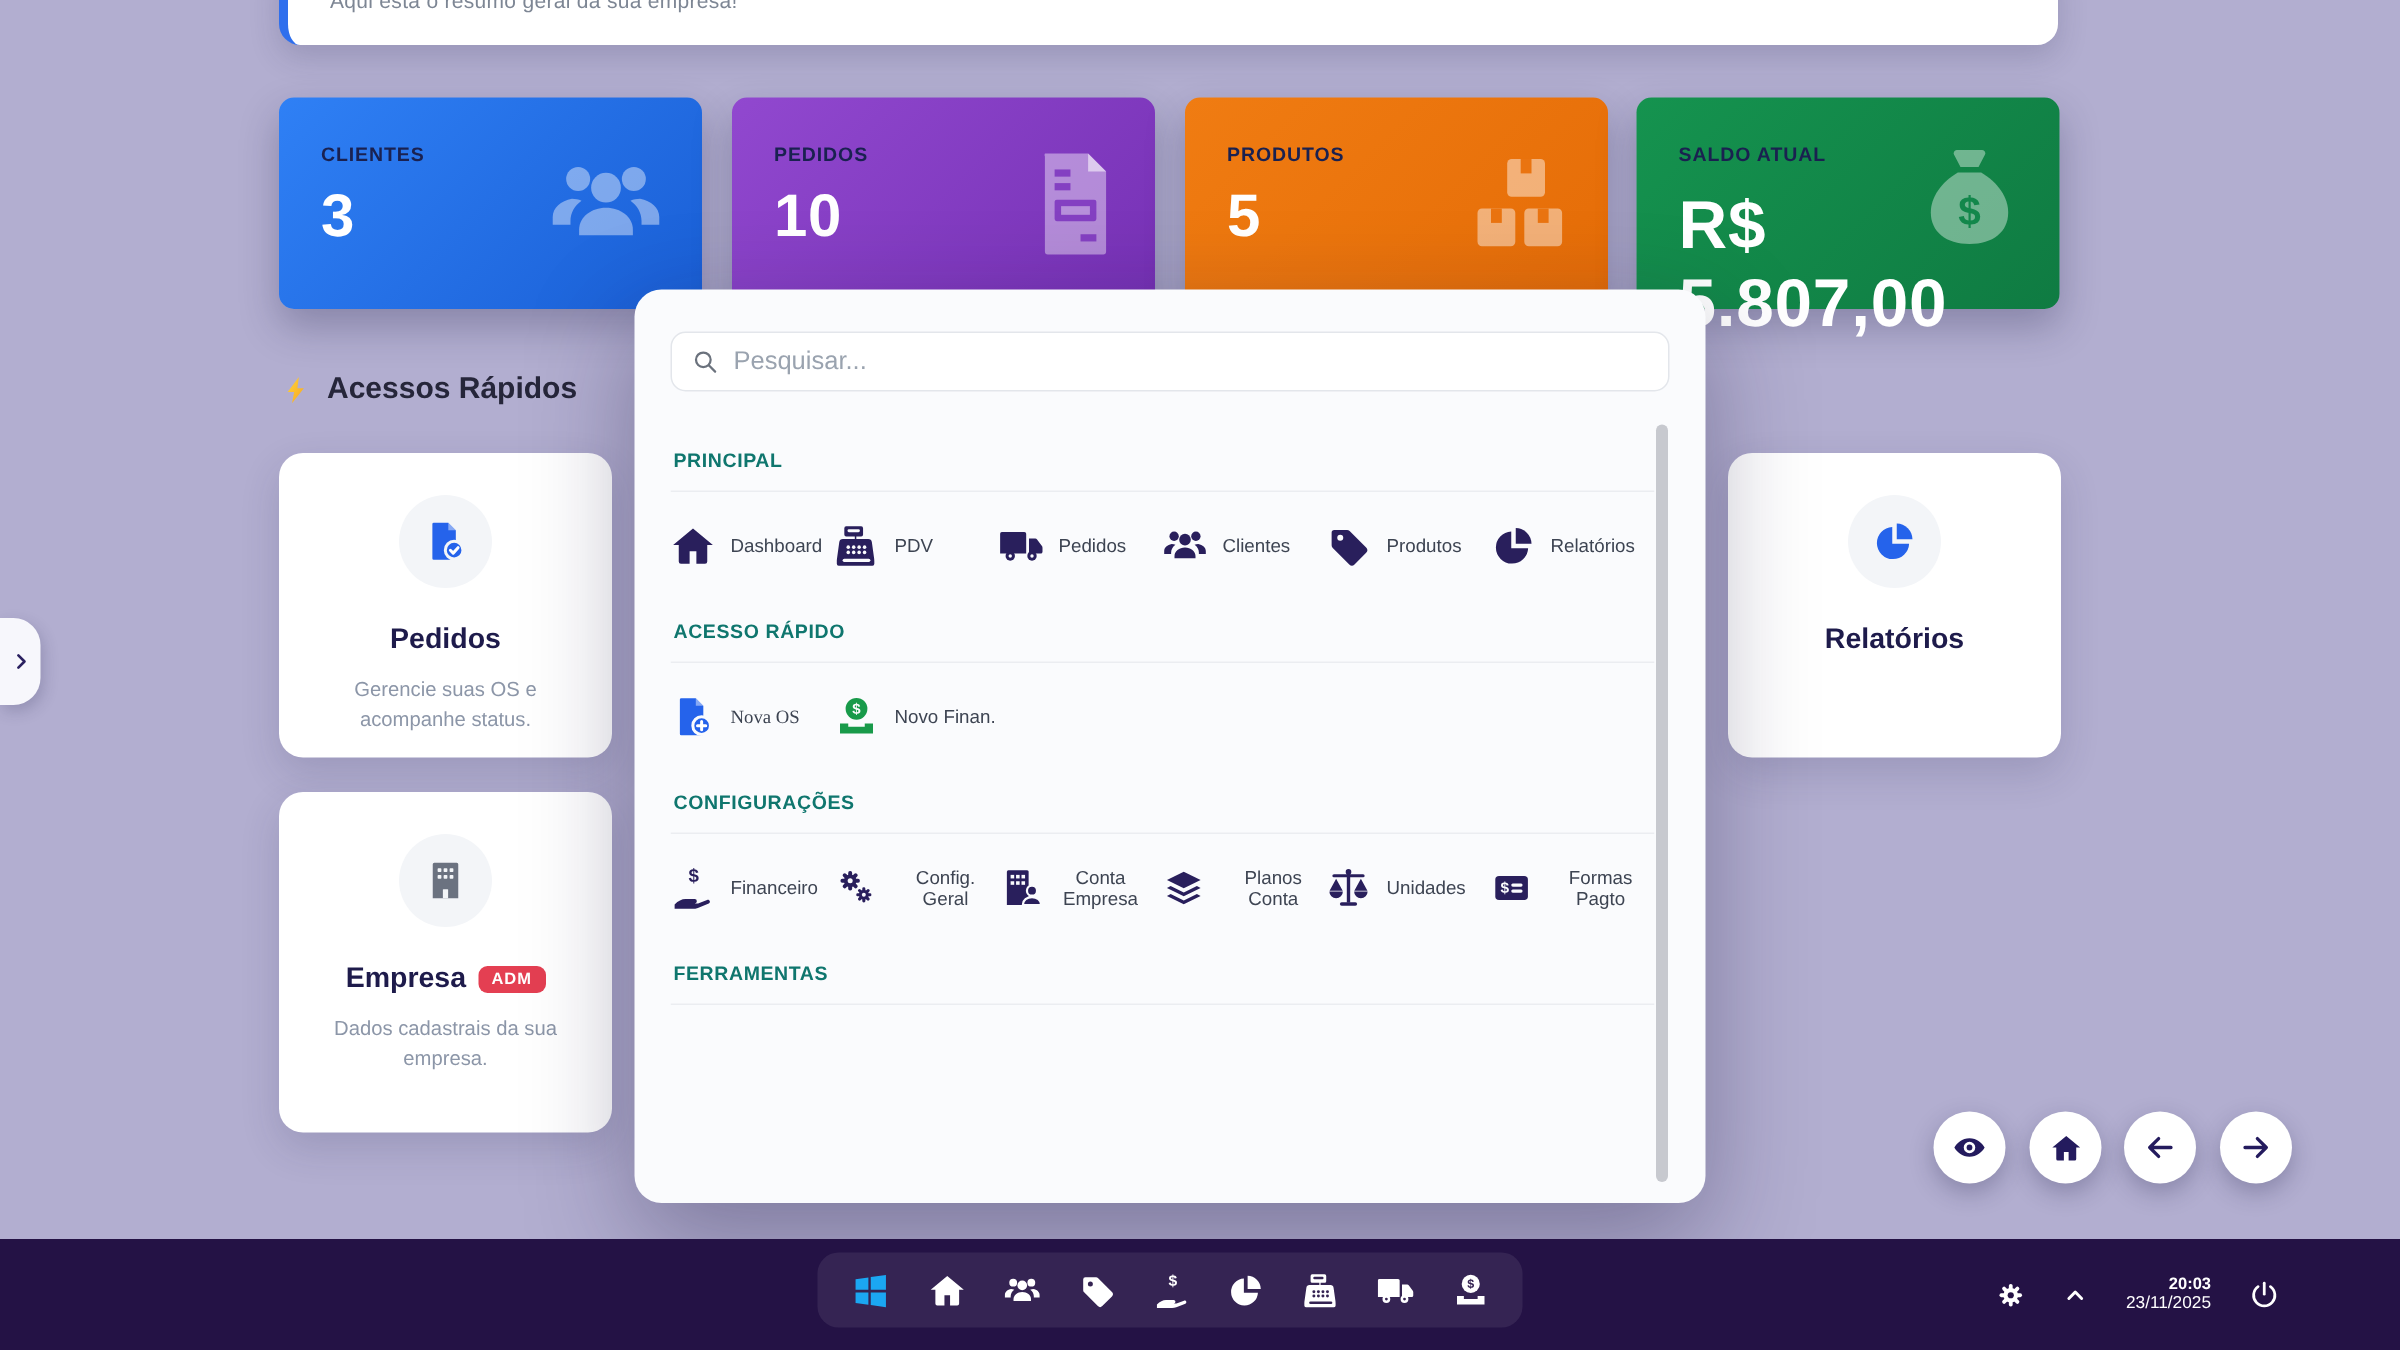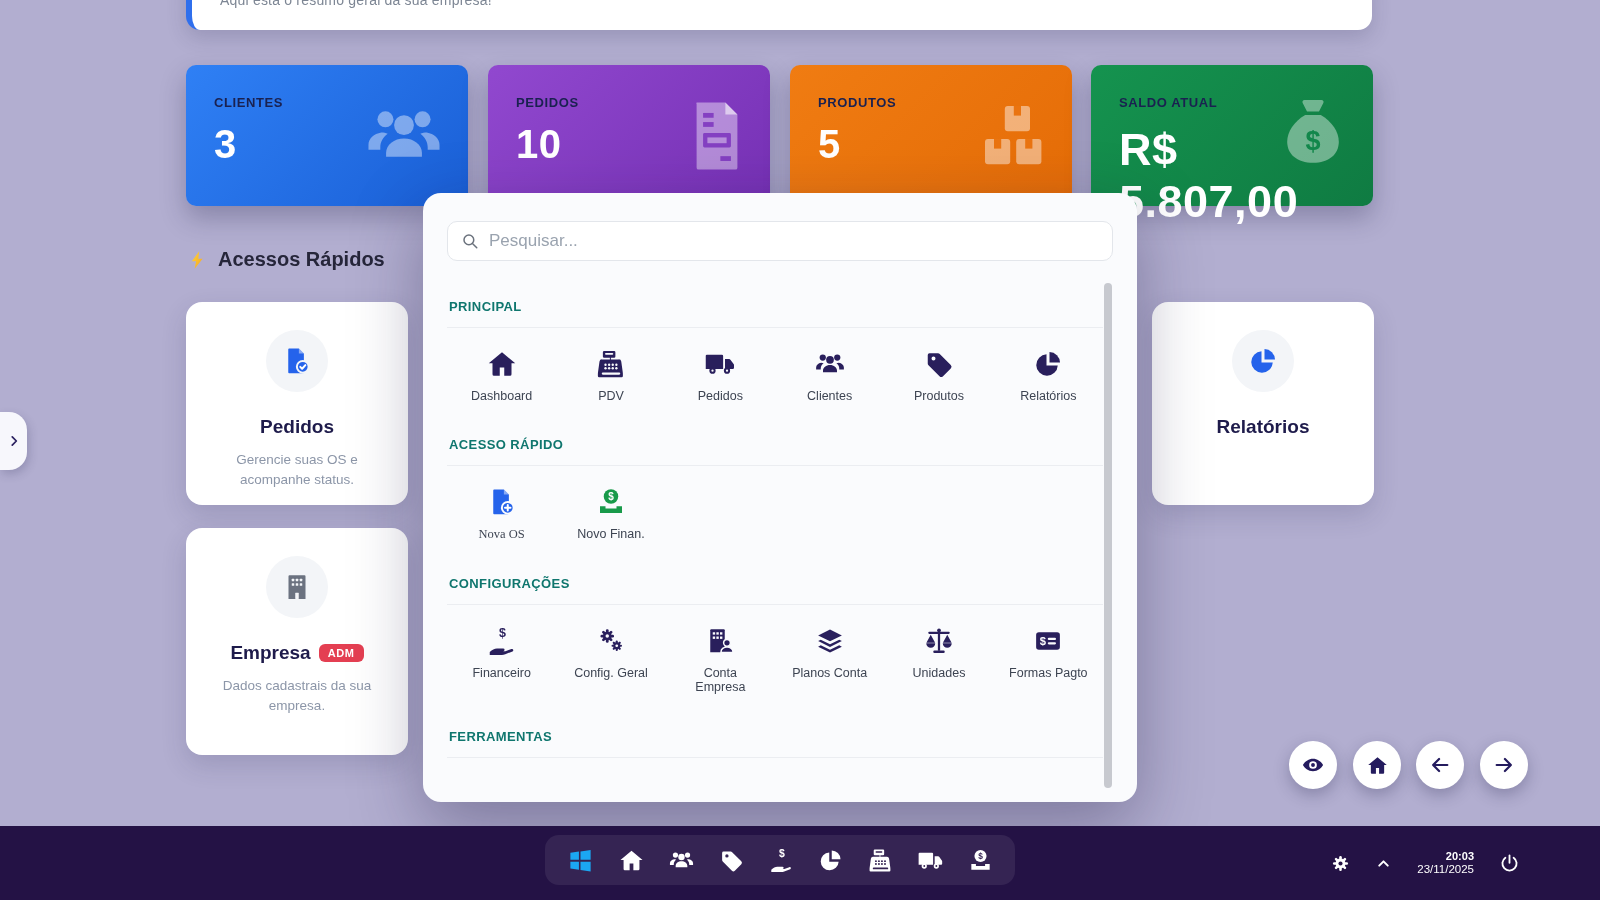--- a/index.html
+++ b/index.html
@@ -70,21 +70,21 @@
   .search-box input {
     border:none; outline:none; flex:1; font-size:17px; color:#333;
     background:transparent; font-family:"Liberation Sans", sans-serif;
   }
   .search-box input::placeholder { color:#9aa3af; }
 
   .modal-body { position:absolute; left:24px; right:34px; top:96px; bottom:0; overflow:hidden; }
   .section-title { padding:10px 2px 13px; font-size:13px; font-weight:700; color:#0f766e; letter-spacing:.4px; }
   .divider { height:1px; background:#ebedf1; }
   .items-grid { display:grid; grid-template-columns:repeat(6,1fr); padding:21px 0 24px; }
-  .mitem { display:flex; flex-direction:column; align-items:center; gap:10px; cursor:pointer; color:#291f5c; }
+  .mitem { display:flex; flex-direction:row; align-items:center; gap:10px; cursor:pointer; color:#291f5c; }
   .mitem svg { width:30px; height:30px; }
   .ilabel { font-size:12.5px; color:#3d4452; text-align:center; line-height:1.15; }
   .ilabel.narrow { max-width:56px; }
   .mitem.blue  { color:#2563eb;font-family:Liberation Serif, serif; }
   .mitem.green { color:#189a4a; }
 
   .scroll-thumb {
     position:absolute; right:25px; top:90px; width:8px; height:505px;
     background:#c7c9cf; border-radius:4px; cursor:pointer;
   }

